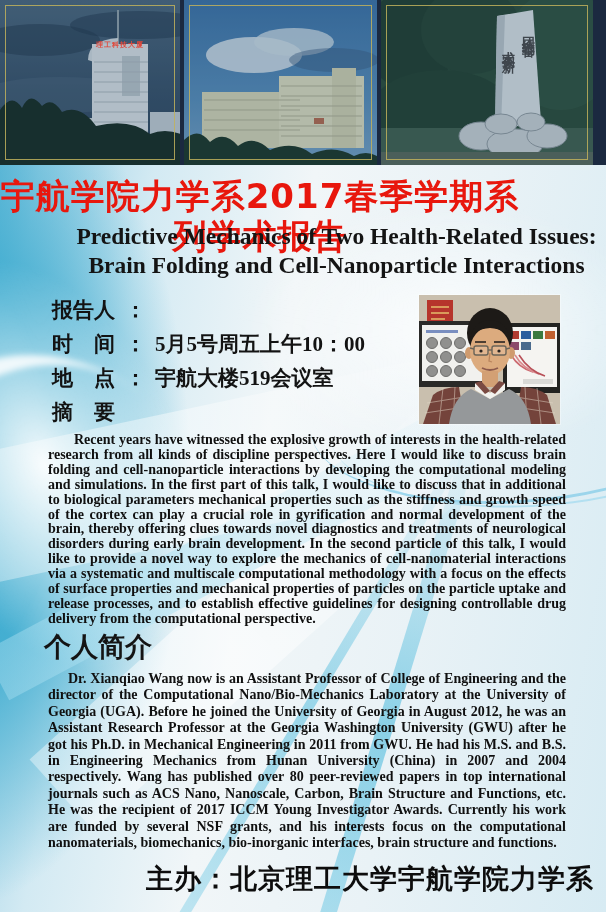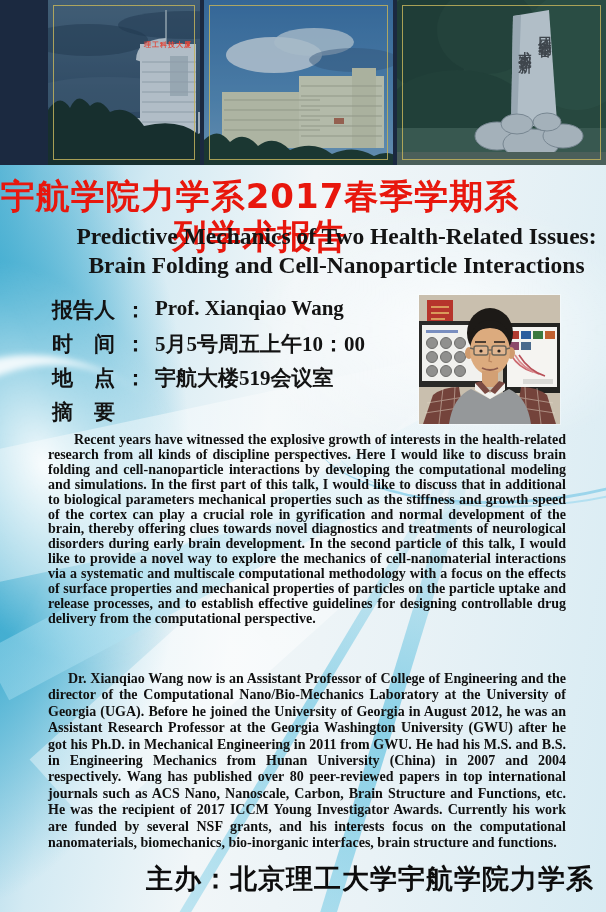--- a/index.html
+++ b/index.html
@@ -30,21 +30,21 @@
   .ray-4{left:450px;top:420px;width:55px;height:545px;transform:rotate(62deg);
     background:linear-gradient(to bottom,rgba(176,226,242,0) 0%,rgba(176,226,242,.55) 60%,rgba(176,226,242,.4) 100%);}
   .ray-5{left:430px;top:410px;width:130px;height:520px;transform:rotate(78deg);
     background:linear-gradient(to bottom,rgba(255,255,255,0) 0%,rgba(255,255,255,.45) 60%,rgba(255,255,255,.35) 100%);}
   .arc-1,.arc-2{position:absolute;border-radius:50%;}
   .arc-1{left:310px;top:330px;width:420px;height:170px;border-bottom:3px solid rgba(120,200,230,.65);transform:rotate(-4deg);}
   .arc-2{left:330px;top:345px;width:400px;height:160px;border-bottom:2px solid rgba(150,215,238,.6);transform:rotate(-3deg);}
   
   .photo-strip{position:absolute;left:0;top:0;width:606px;height:165px;background:#1b2940;z-index:3;display:flex;}
   .photo{position:relative;height:165px;overflow:hidden;}
-  .photo-1{width:154px;margin-right:4px;margin-left:48px;}
+  .photo-1{width:180px;margin-right:4px;}
   .photo-2{width:193px;margin-right:4px;}
   .photo-3{width:212px;}
   .photo svg{display:block;}
   .gold-frame{position:absolute;inset:5px;border:1px solid rgba(193,178,92,.85);pointer-events:none;}
   .tint{position:absolute;inset:0;background:rgba(26,66,96,.27);}
   .building-sign{position:absolute;left:96px;top:42px;font-size:7px;line-height:7px;color:#e0473a;
     letter-spacing:1px;font-weight:bold;z-index:2;}
   .monument-col{position:absolute;writing-mode:vertical-rl;color:#3f464d;font-size:13px;
     letter-spacing:3px;font-weight:bold;z-index:2;}
   .monument-col-right{left:138px;top:26px;}
@@ -198,21 +198,20 @@
 
   <div class="talk-title">
     <div>Predictive Mechanics of Two Health-Related Issues:</div>
     <div>Brain Folding and Cell-Nanoparticle Interactions</div>
   </div>
 
   <div class="info-block">
     <div class="info-row">
       <span class="info-label">报告人</span>
       <span class="info-sep">：</span>
-      <span class="info-value">Prof. Xianqiao Wang</span>
     </div>
     <div class="info-row">
       <span class="info-label">时　间</span>
       <span class="info-sep">：</span>
       <span class="info-value">5月5号周五上午10：00</span>
     </div>
     <div class="info-row">
       <span class="info-label">地　点</span>
       <span class="info-sep">：</span>
       <span class="info-value">宇航大楼519会议室</span>
@@ -297,17 +296,18 @@
       <line x1="75" y1="47" x2="86" y2="47" stroke="#2a2420" stroke-width="1.6"></line>
       <circle cx="62" cy="56" r="1.6" fill="#2a2420"></circle>
       <circle cx="80" cy="56" r="1.6" fill="#2a2420"></circle>
       <path d="M71 58 L70 66 L73 67" fill="none" stroke="#b9855e" stroke-width="1.3"></path>
       <path d="M63 73 Q71 77 79 73" fill="none" stroke="#8d5a4c" stroke-width="1.8"></path>
     </svg>
   </div>
 
   <p class="abstract-text">Recent years have witnessed the explosive growth of interests in the health-related research from all kinds of discipline perspectives. Here I would like to discuss brain folding and cell-nanoparticle interactions by developing the computational modeling and simulations. In the first part of this talk, I would like to discuss that in additional to biological parameters mechanical properties such as the stiffness and growth speed of the cortex can play a crucial role in gyrification and normal development of the brain, thereby offering clues towards novel diagnostics and treatments of neurological disorders during early brain development. In the second particle of this talk, I would like to provide a novel way to explore the mechanics of cell-nanomaterial interactions via a systematic and multiscale computational methodology with a focus on the effects of surface properties and mechanical properties of particles on the particle uptake and release processes, and to establish effective guidelines for designing controllable drug delivery from the computational perspective.</p>
 
+  <div class="bio-heading">个人简介</div>
   <p class="bio-text">Dr. Xianqiao Wang now is an Assistant Professor of College of Engineering and the director of the Computational Nano/Bio-Mechanics Laboratory at the University of Georgia (UGA). Before he joined the University of Georgia in August 2012, he was an Assistant Research Professor at the Georgia Washington University (GWU) after he got his Ph.D. in Mechanical Engineering in 2011 from GWU. He had his M.S. and B.S. in Engineering Mechanics from Hunan University (China) in 2007 and 2004 respectively. Wang has published over 80 peer-reviewed papers in top international journals such as ACS Nano, Nanoscale, Carbon, Brain Structure and Functions, etc. He was the recipient of 2017 ICCM Young Investigator Awards. Currently his work are funded by several NSF grants, and his interests focus on the computational nanomaterials, biomechanics, bio-inorganic interfaces, brain structure and functions.</p>
 
   <div class="organizer">主办：北京理工大学宇航学院力学系</div>
 
 </div>
 
 </body></html>

